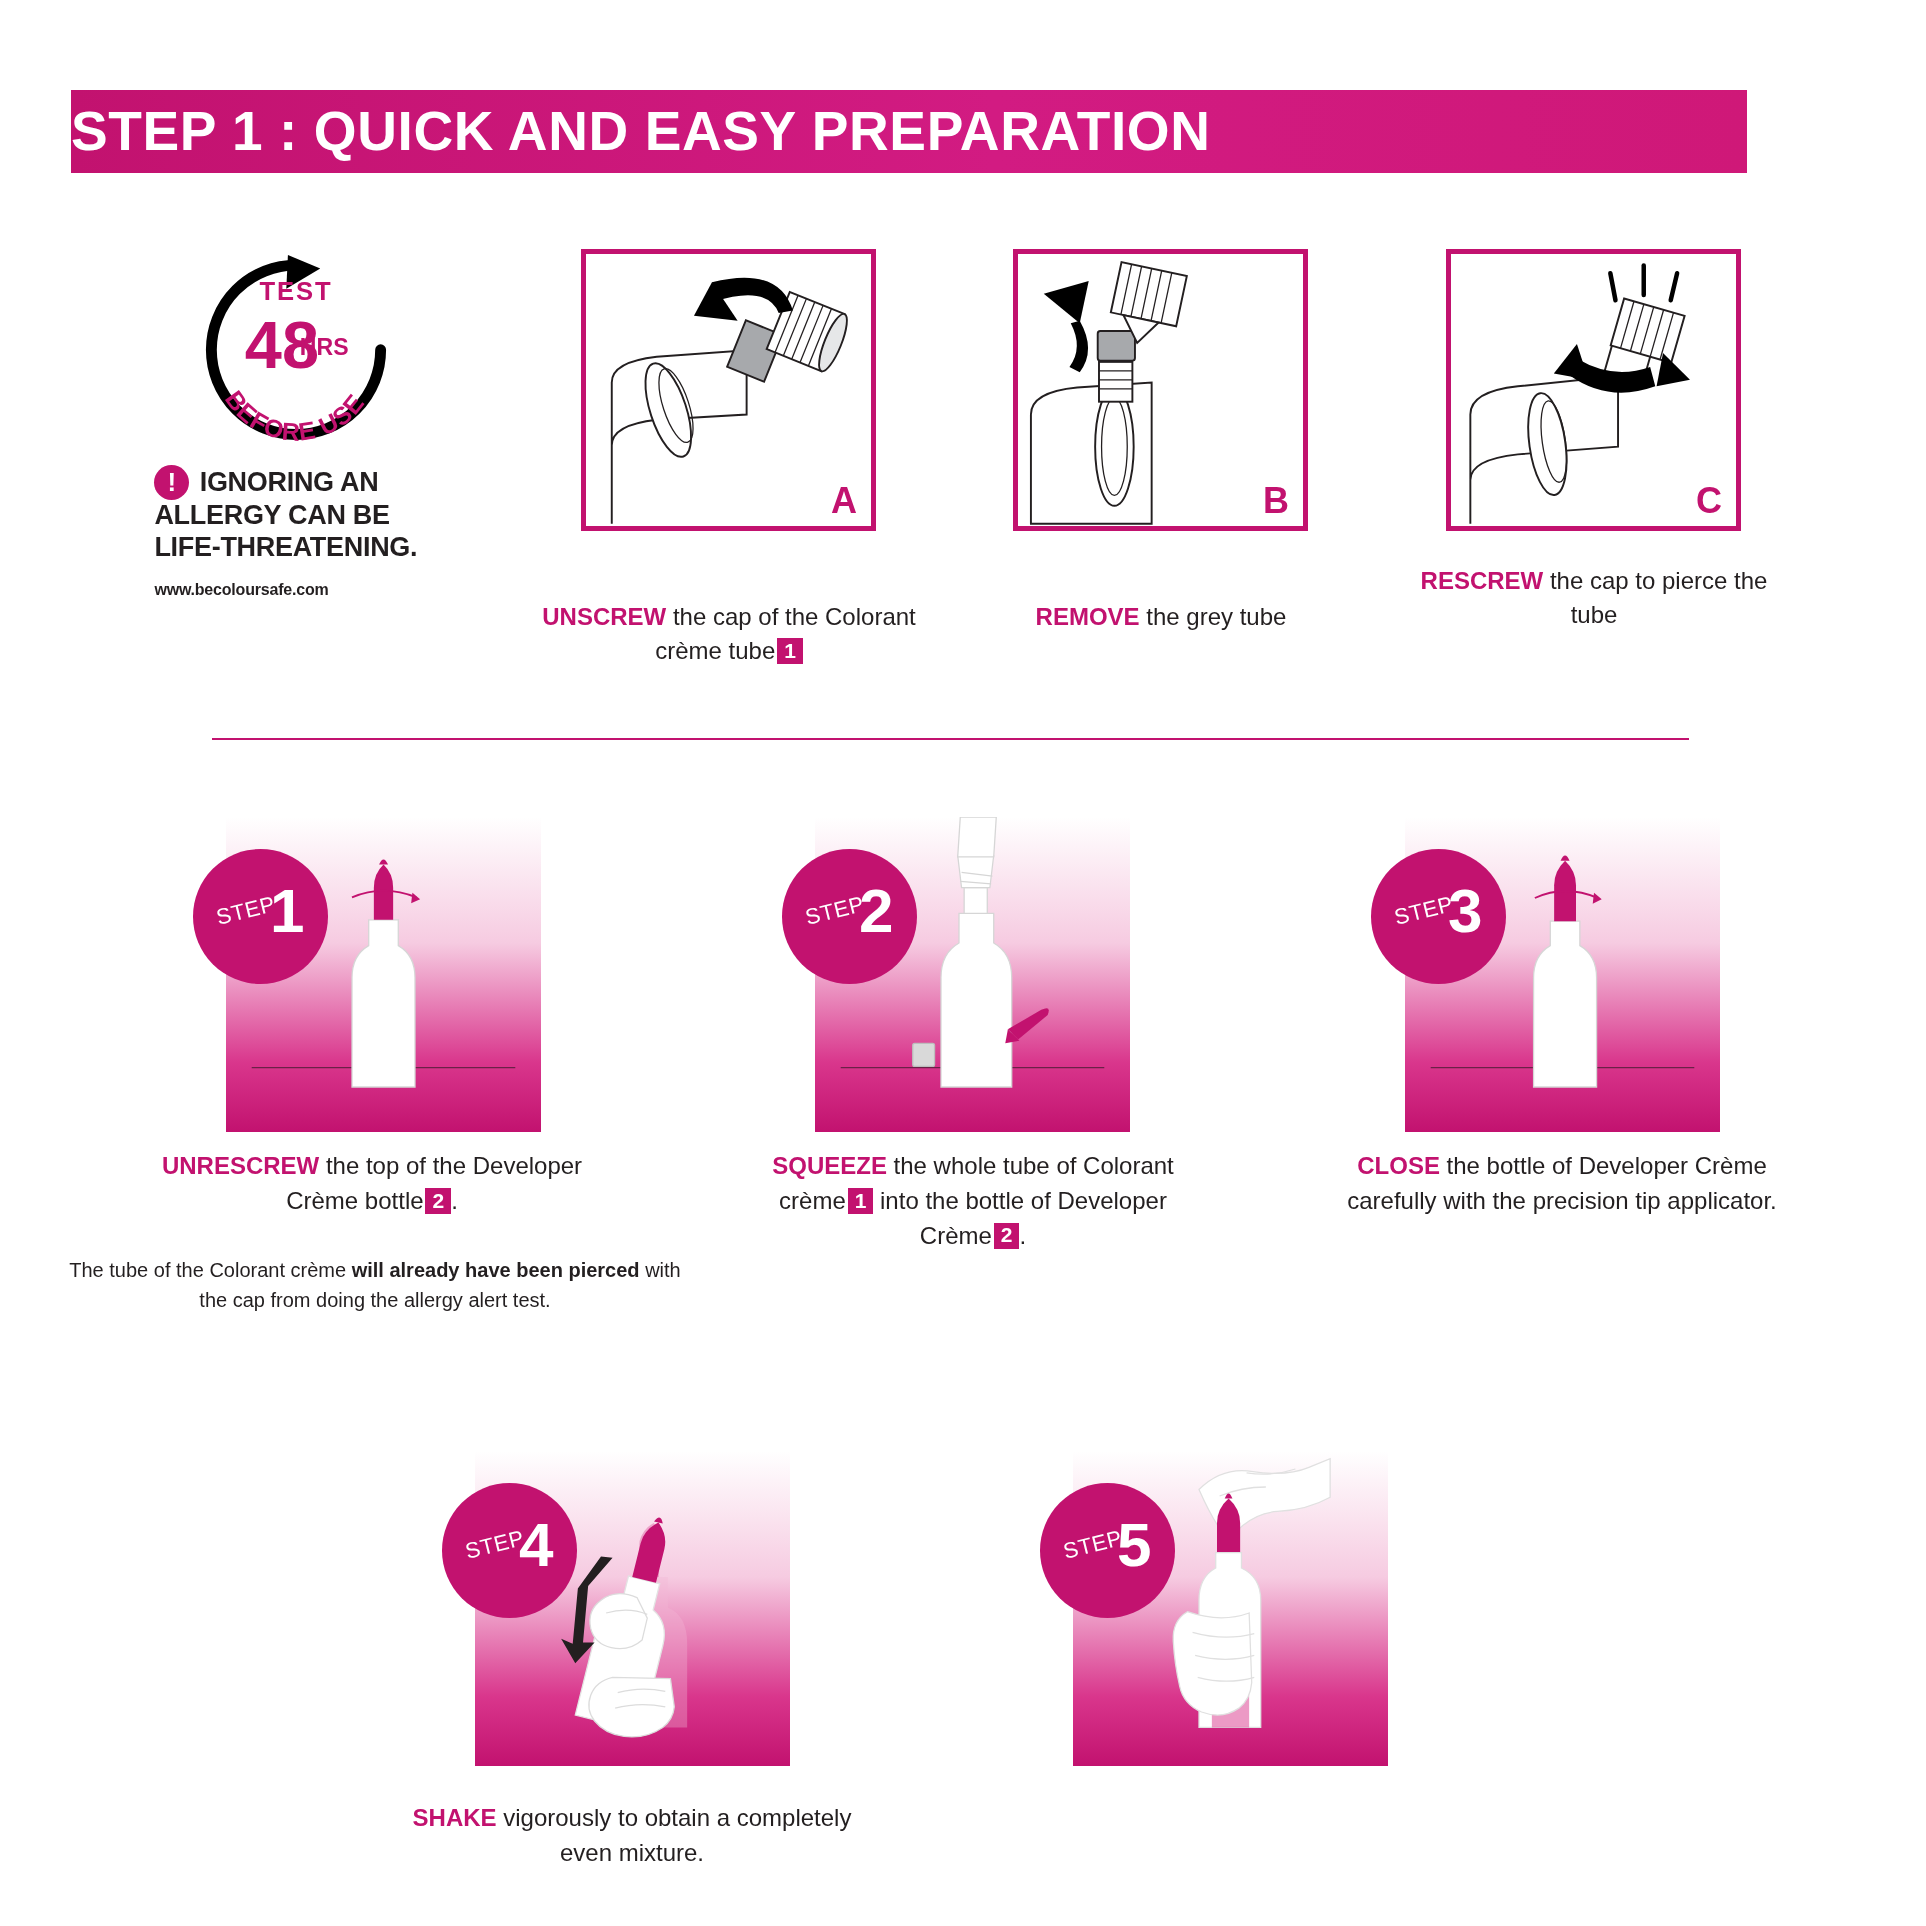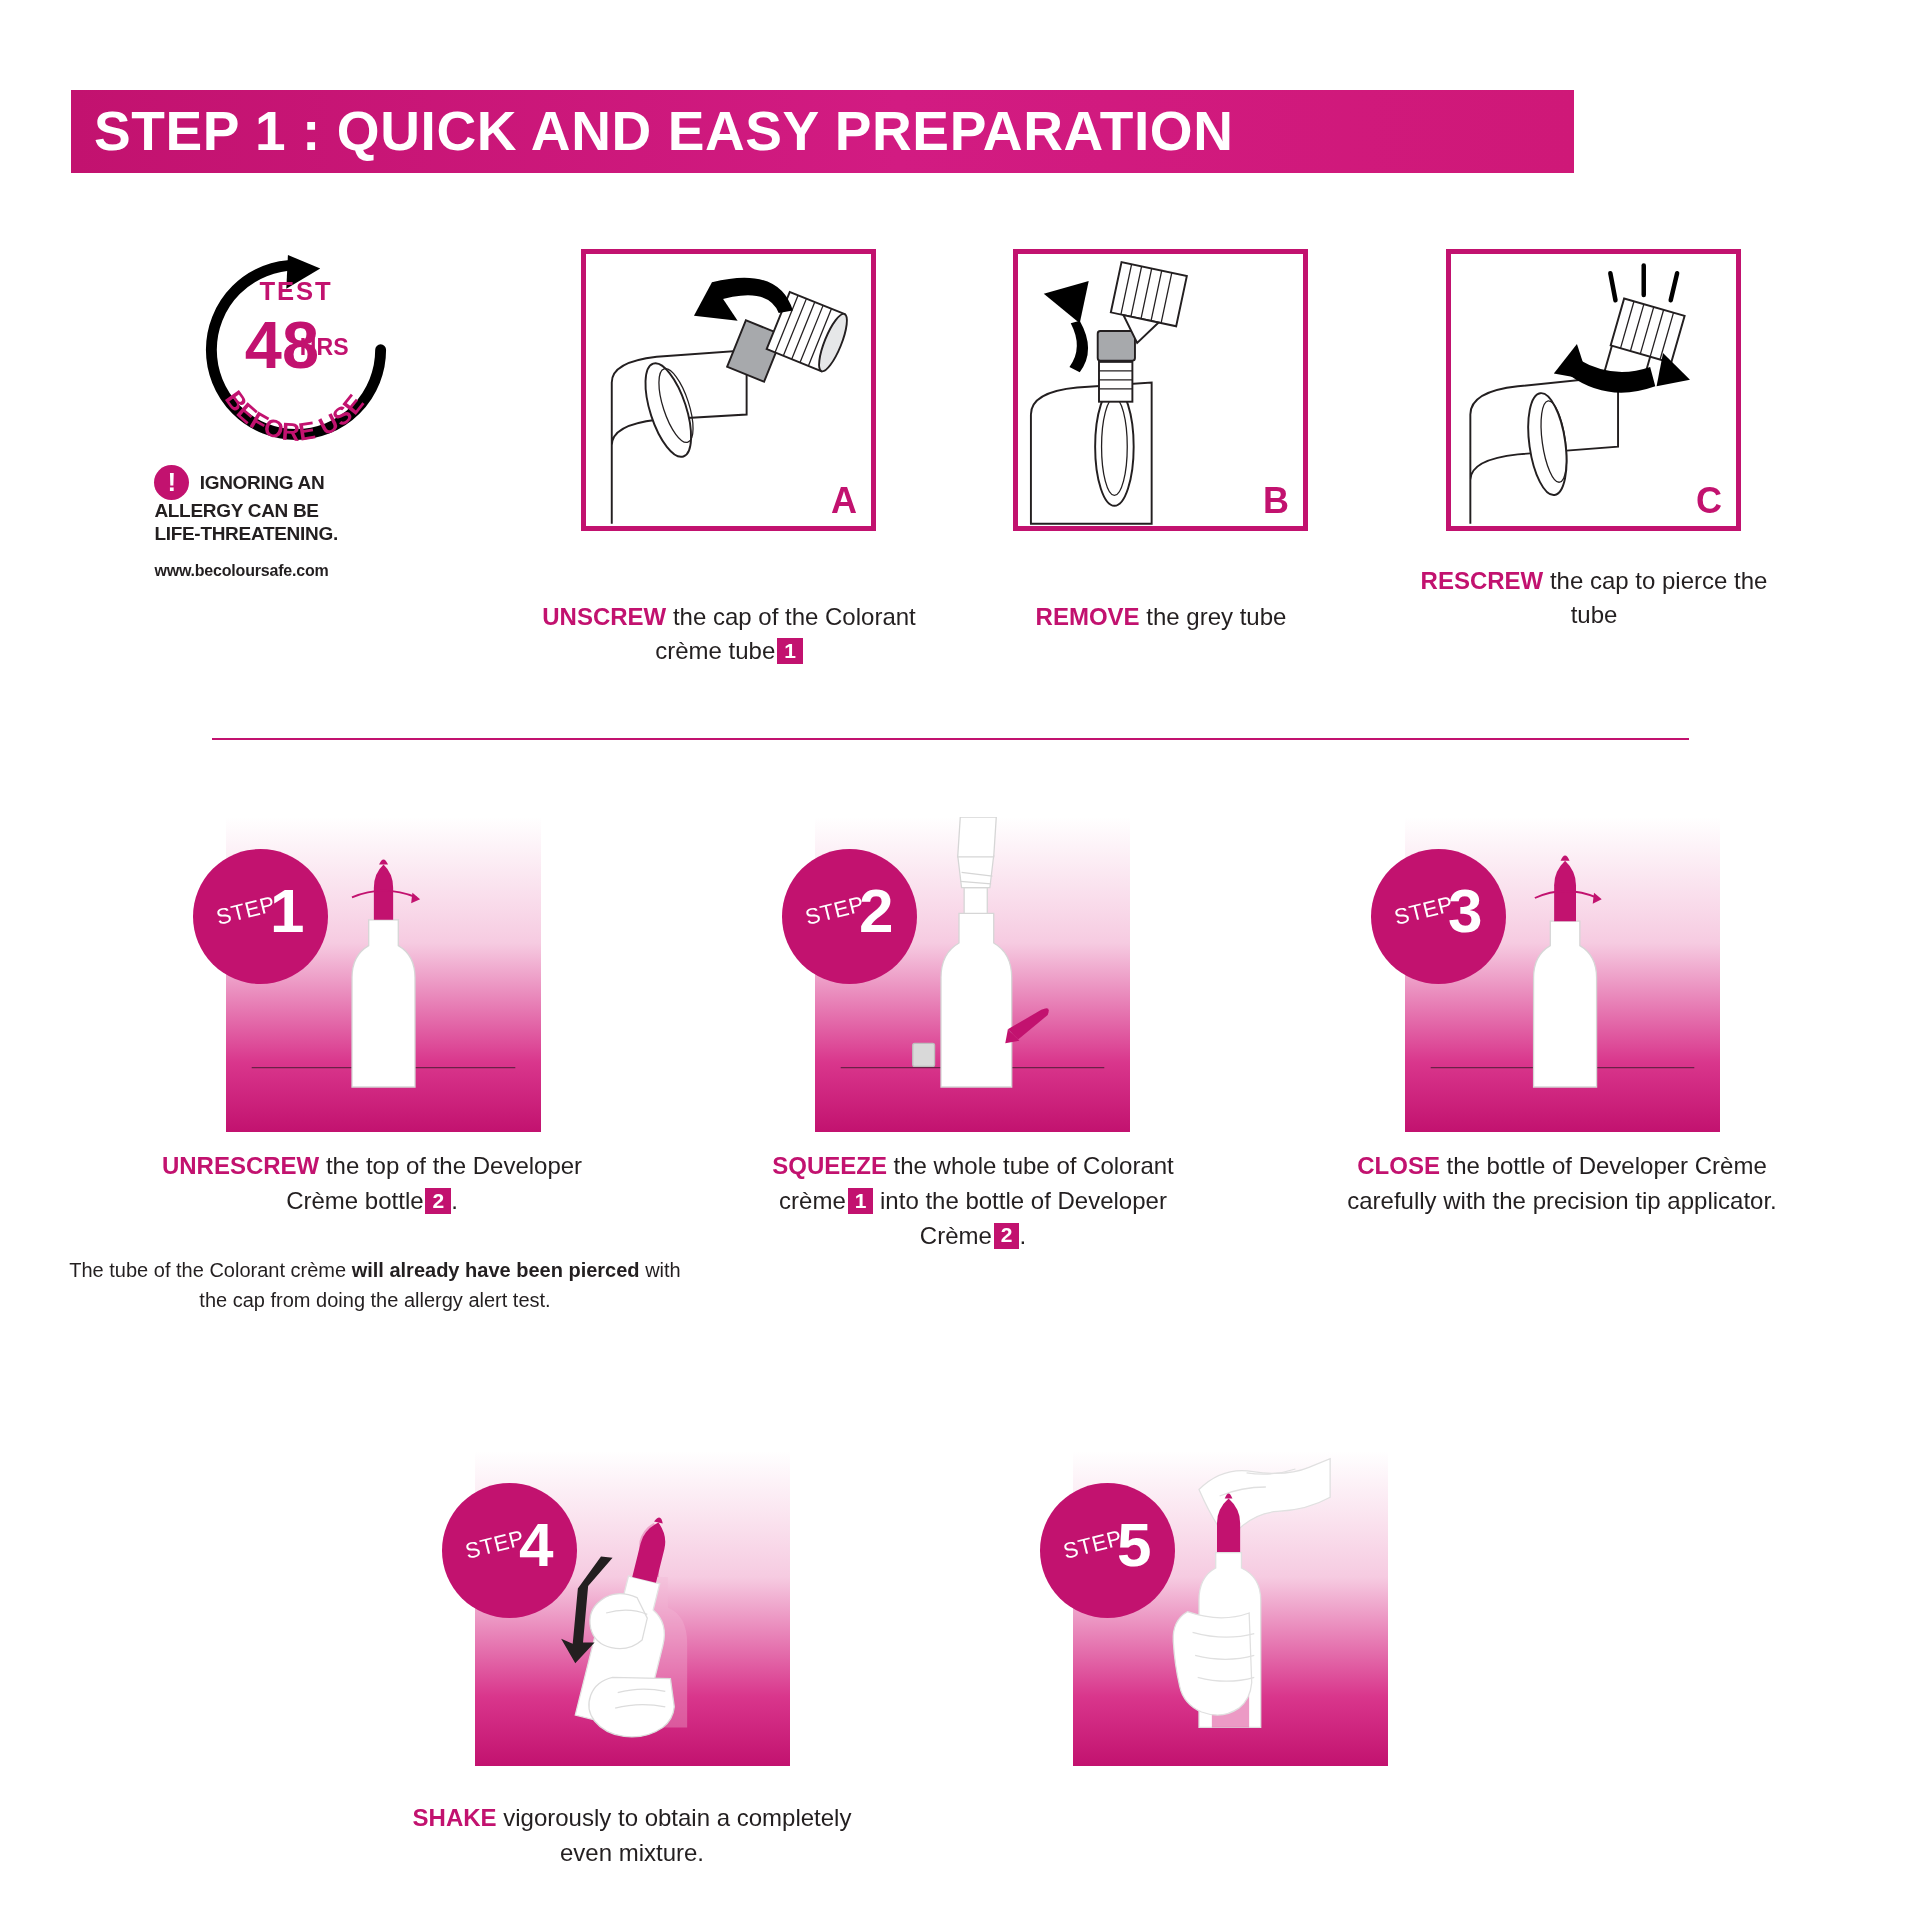--- a/index.html
+++ b/index.html
@@ -14,26 +14,25 @@
     color: #231f20;
     position: relative;
     overflow: hidden;
   }
 
   
   .header-bar {
     position: absolute;
     left: 71px;
     top: 90px;
-    width: 1503px;
+    width: 1676px;
     height: 83px;
     background: linear-gradient(90deg, #c2126f 0%, #d21b82 55%, #cf1878 100%);
     display: flex;
     align-items: center;
-    padding-left: 23px;
     box-sizing: border-box;
   }
   .header-title {
     color: #ffffff;
     font-size: 55px;
     font-weight: bold;
     letter-spacing: 0.6px;
     line-height: 1;
   }
 
@@ -50,21 +49,21 @@
     height: 212px;
     margin-left: 39px;
   }
   .badge48 svg { display: block; }
 
   .warn-text {
     margin-top: 6.4px;
     margin-left: 6.4px;
   }
   .warn-line {
-    font-size: 19px;
+    font-size: 27px;
     font-weight: bold;
     line-height: 1.18;
     letter-spacing: -0.3px;
   }
   .warn-row1 {
     display: flex;
     align-items: center;
     gap: 10.3px;
   }
   .excl-circle {

